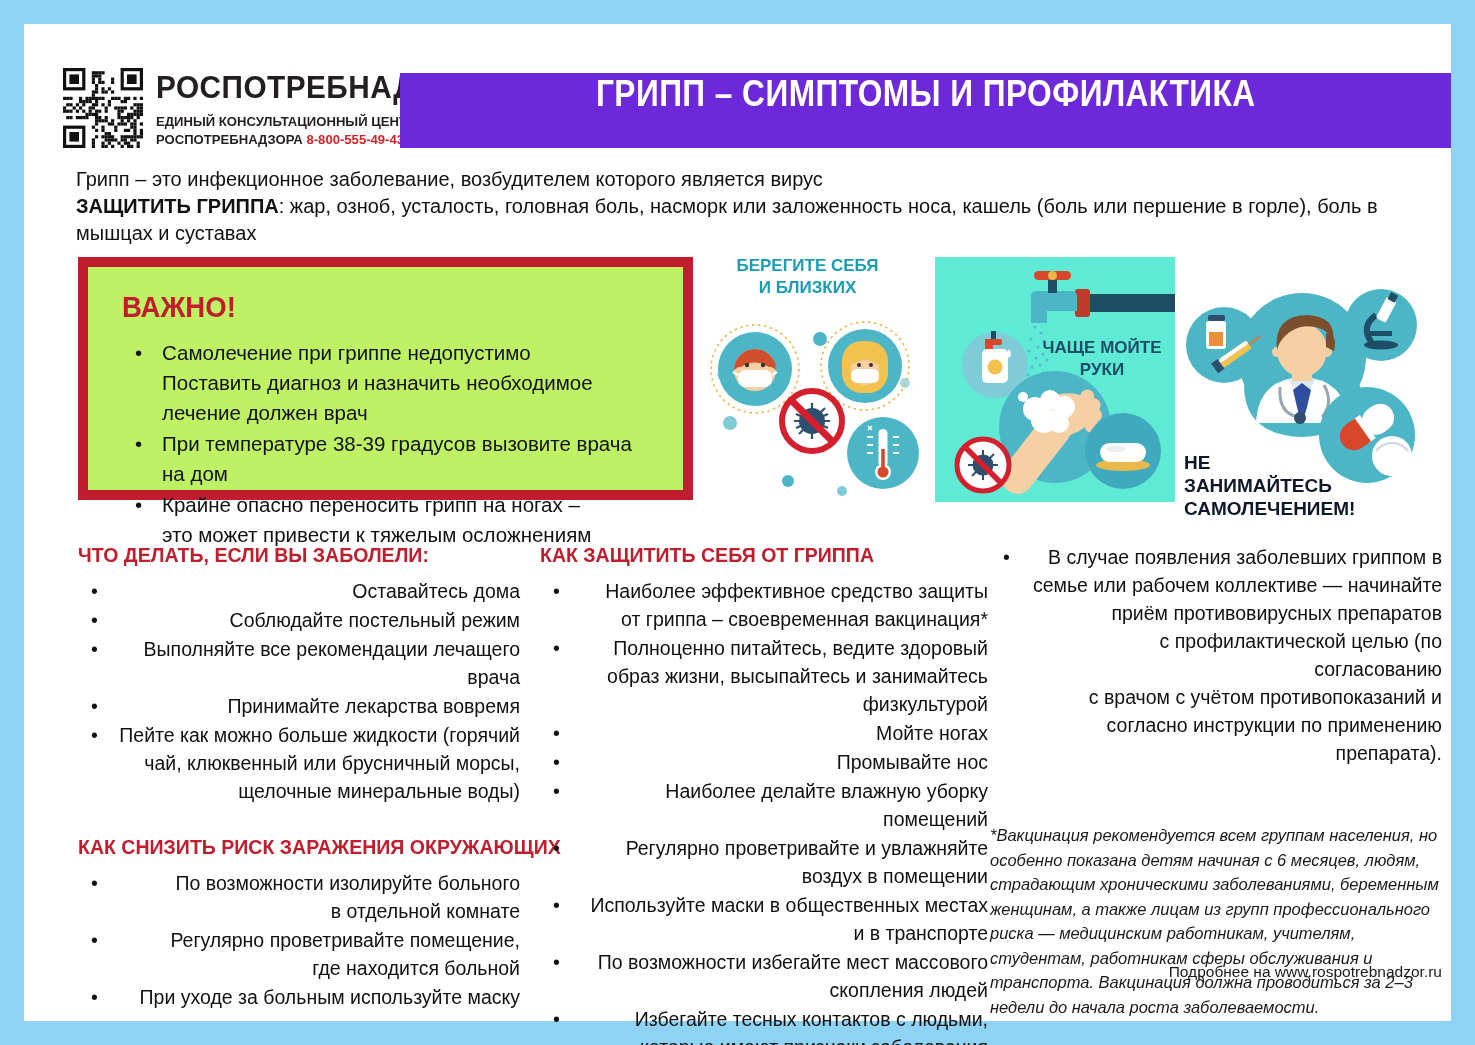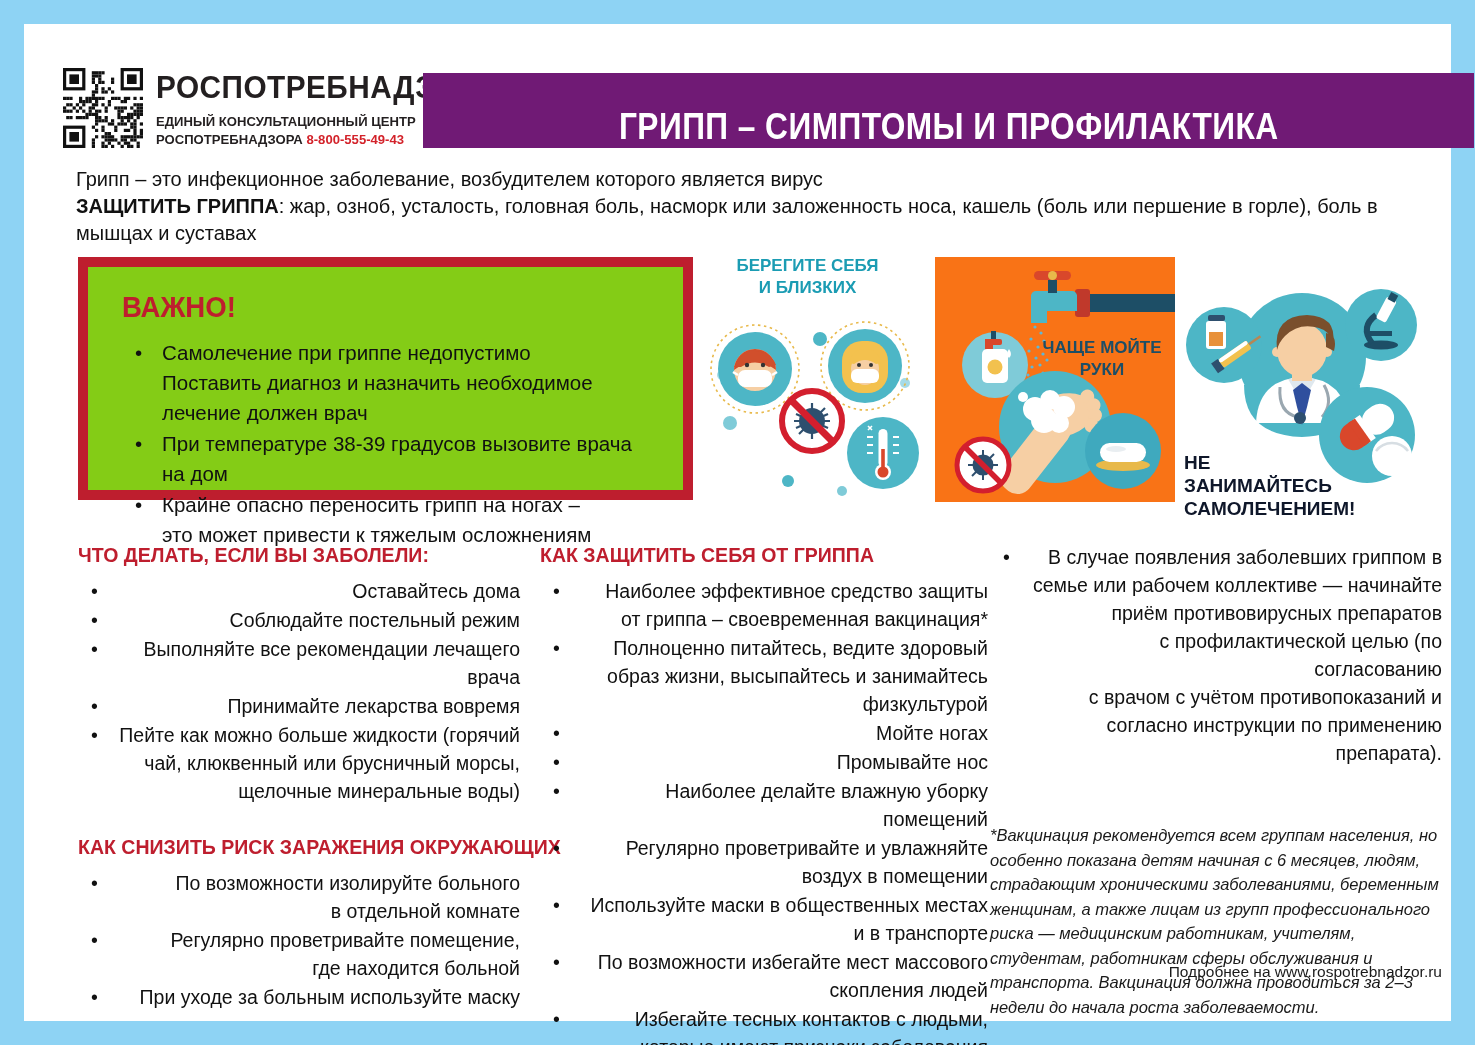--- a/index.html
+++ b/index.html
@@ -6,41 +6,41 @@
   body{font-family:"Liberation Sans", sans-serif; -webkit-font-smoothing:antialiased;}
   .page{position:relative;width:1475px;height:1045px;background:#8ed3f4;overflow:hidden;}
   .content{position:absolute;left:24px;top:24px;width:1427px;height:997px;background:#ffffff;}
 
   
   .qr{position:absolute;left:39px;top:44px;width:80px;height:80px;}
   .logo-block{position:absolute;left:132px;top:46px;}
   .org-name{font-size:31px;font-weight:bold;color:#231f20;letter-spacing:.5px;transform:scaleX(.96);transform-origin:left;white-space:nowrap;}
   .org-sub{margin-top:7px;font-size:13.5px;line-height:18px;color:#231f20;font-weight:bold;transform:scaleX(.97);transform-origin:left;white-space:nowrap;}
   .org-phone{color:#d3222a;}
-  .banner{position:absolute;left:399px;top:49px;width:1051px;height:75px;background:#701a75;display:flex;align-items:flex-end;justify-content:center;}
+  .banner{position:absolute;left:376px;top:49px;width:1051px;height:75px;background:#6d28d9;display:flex;align-items:flex-start;justify-content:center;}
   .banner-title{color:#fff;font-size:36px;font-weight:bold;letter-spacing:.5px;transform:scaleX(.88);white-space:nowrap;}
 
   
   .intro{position:absolute;left:52px;top:142px;width:1330px;font-size:20px;line-height:27px;color:#111;}
   .intro b{font-weight:bold;}
 
   
-  .imp-box{position:absolute;left:54px;top:233px;width:615px;height:243px;border:10px solid #be1e2e;box-sizing:border-box;background:#84cc16;padding:24px 24px 0 34px;}
+  .imp-box{position:absolute;left:54px;top:233px;width:615px;height:243px;border:10px solid #be1e2e;box-sizing:border-box;background:#bef264;padding:24px 24px 0 34px;}
   .imp-title{color:#be1e2e;font-size:29px;font-weight:bold;transform:scaleX(.95);transform-origin:left;margin:0 0 14px 0;}
   ul.blist{list-style:none;margin:0;padding:0;}
   ul.blist li{position:relative;padding-left:40px;white-space:pre-line;}
   ul.blist li::before{content:"\2022";position:absolute;left:13px;top:0;}
   .imp-box ul.blist li{font-size:20.5px;line-height:30px;color:#111;margin-bottom:1px;}
 
   
   .illu{position:absolute;}
   .illu svg{position:absolute;left:0;top:0;}
   #illu-protect{left:676px;top:229px;width:235px;height:254px;}
   .protect-label{position:absolute;left:0;top:2px;width:215px;text-align:center;color:#1b9cb3;font-size:17px;line-height:22px;font-weight:bold;white-space:pre-line;z-index:2;}
-  #illu-wash{left:911px;top:233px;width:240px;height:245px;background:#f97316;}
+  #illu-wash{left:911px;top:233px;width:240px;height:245px;background:#5eead4;}
   .wash-label{position:absolute;left:98px;top:80px;width:138px;text-align:center;color:#1d4e66;font-size:17px;line-height:22px;font-weight:bold;white-space:pre-line;z-index:2;}
   #illu-doctor{left:1160px;top:231px;width:237px;height:258px;}
   .doctor-label{position:absolute;left:0px;top:196px;width:172px;text-align:left;color:#0f172a;font-size:19px;line-height:23px;font-weight:bold;white-space:pre-line;z-index:2;}
 
   
   .col{position:absolute;top:519px;}
   #col1{left:54px;width:442px;}
   #col2{left:516px;width:448px;}
   #col3{left:966px;width:452px;}
   .col h3{color:#be1e2e;font-size:21px;font-weight:bold;margin:0 0 10px 0;transform:scaleX(.93);transform-origin:left;white-space:nowrap;}

